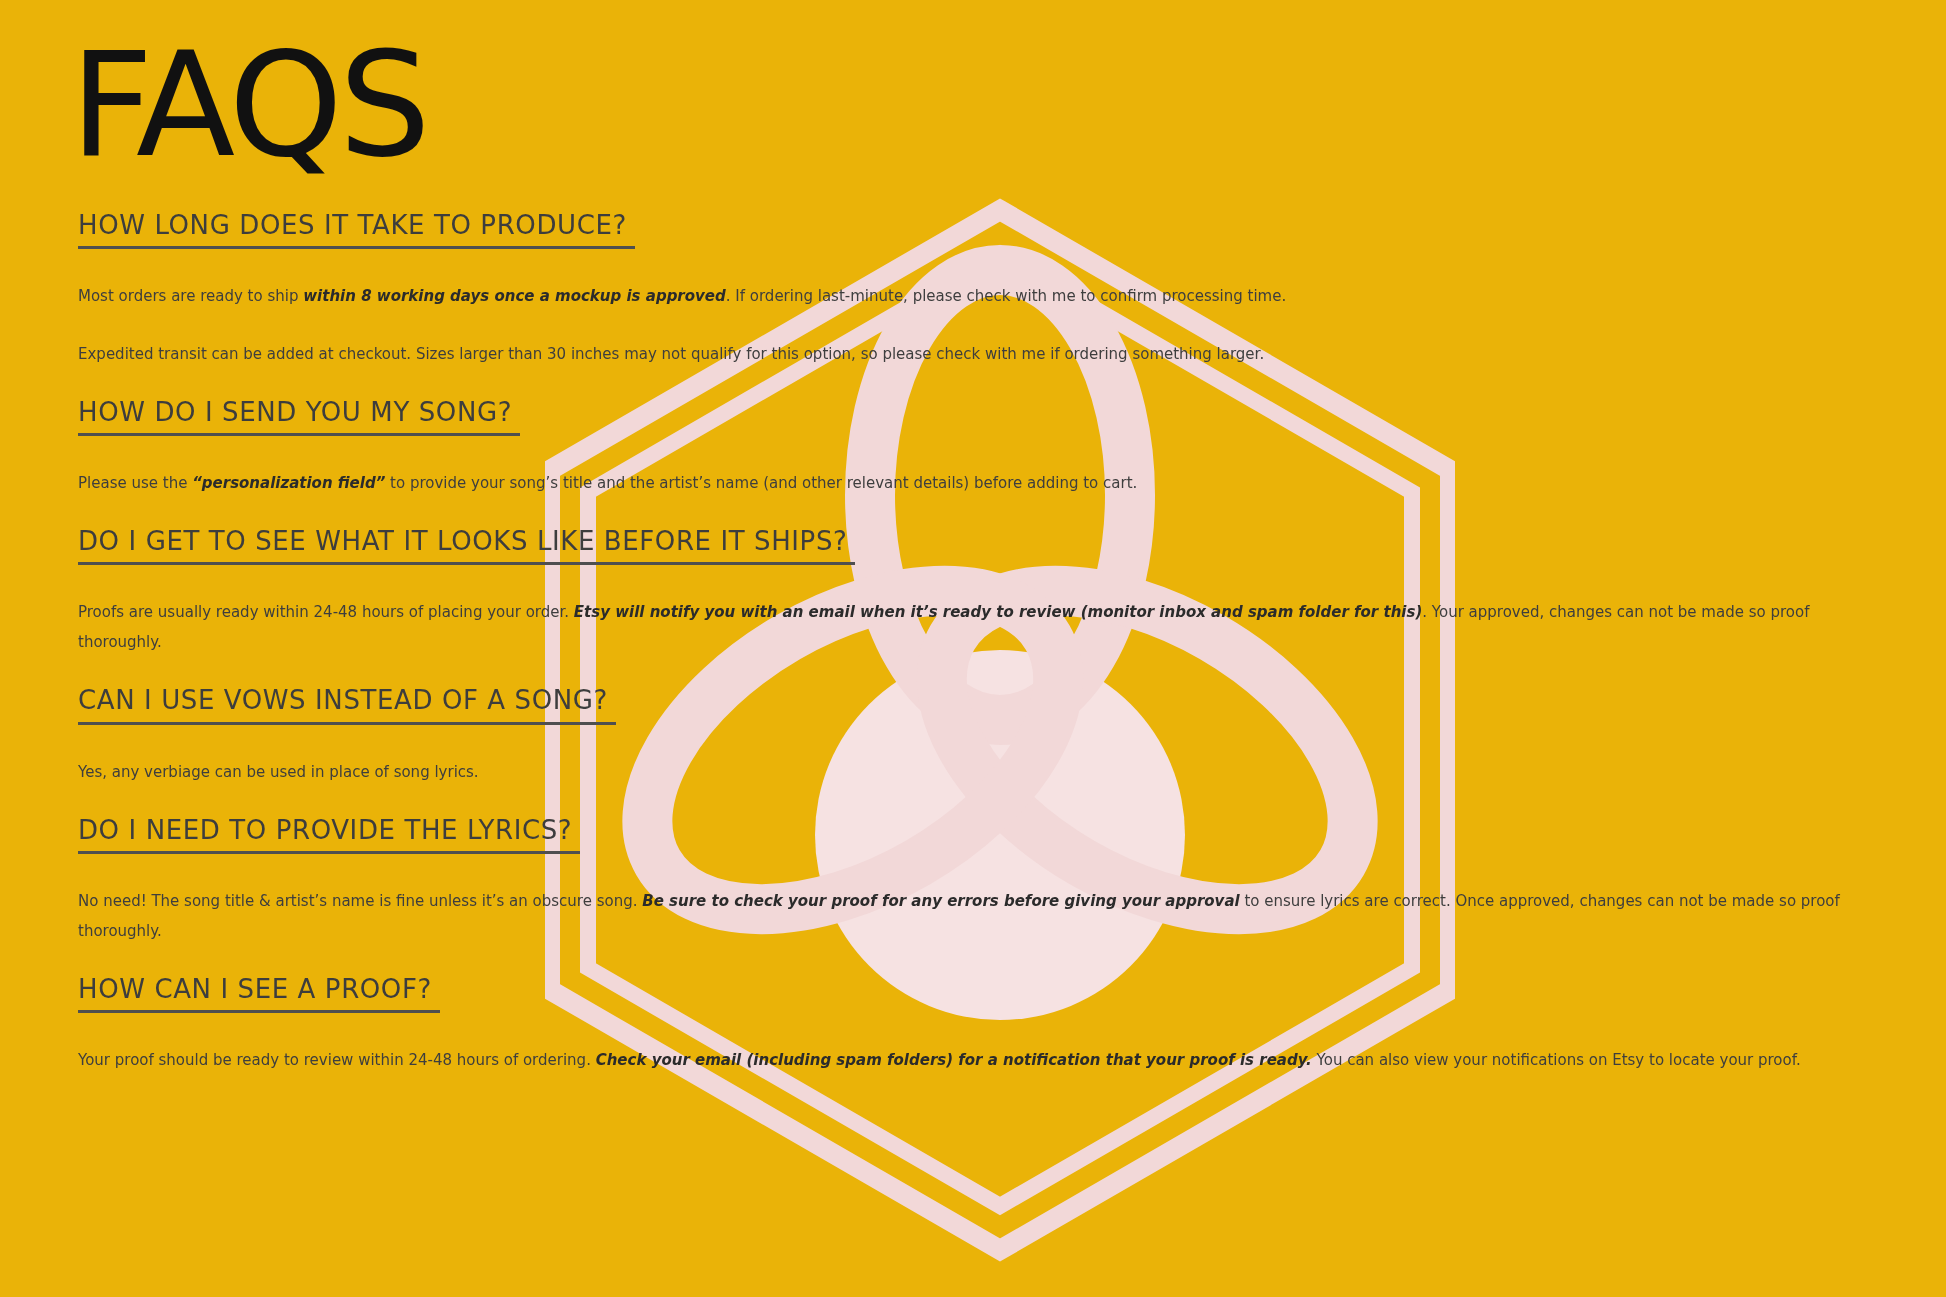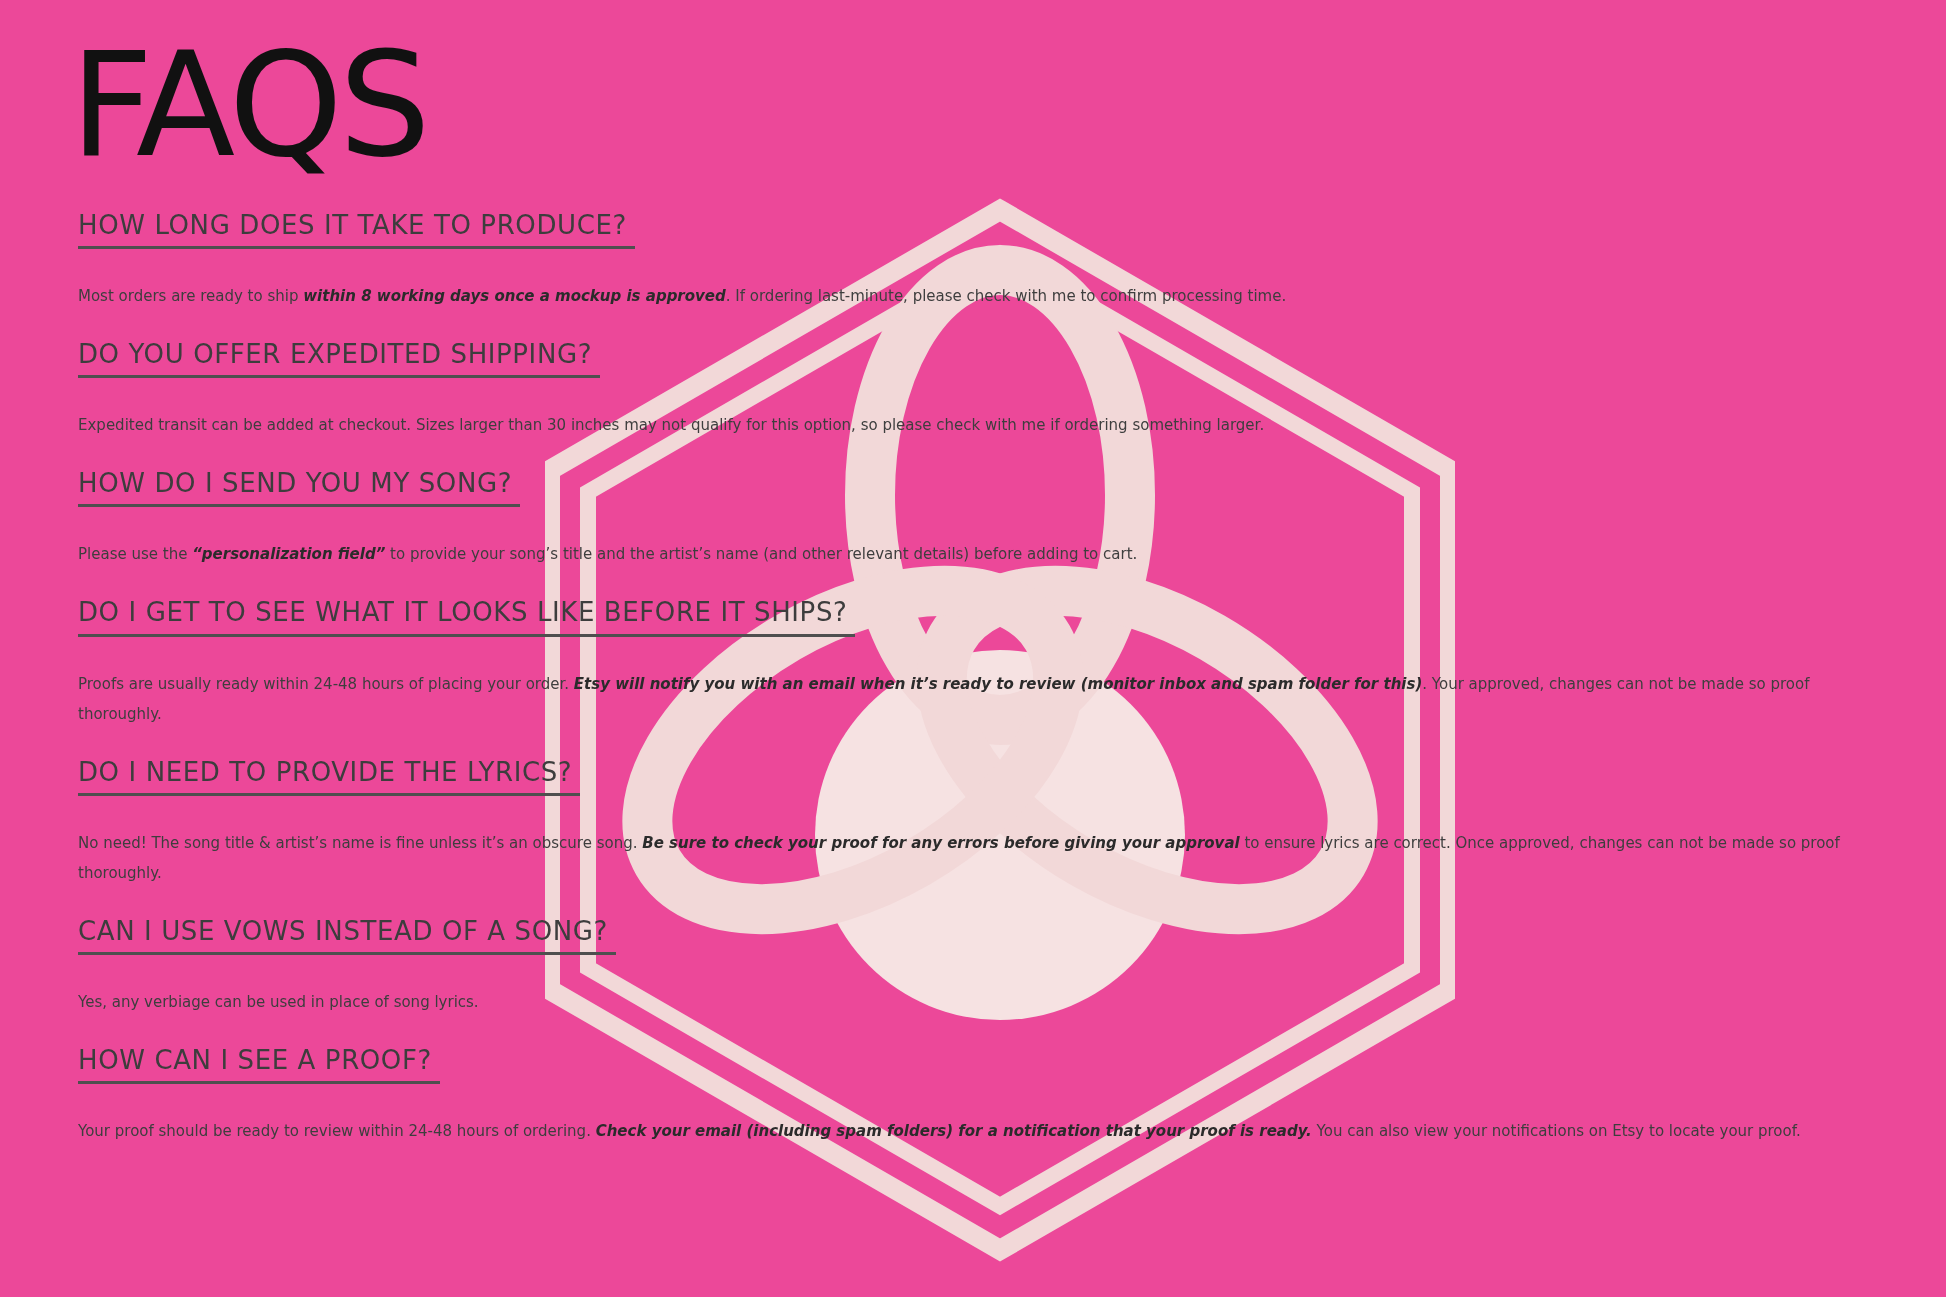--- a/index.html
+++ b/index.html
@@ -1,20 +1,20 @@
 <!DOCTYPE html>
 <html style="--text-title: #111111; --text-heading: #3d3d3d; --text-body: #3e3e3e; --text-bold: #2b2b2b; --underline: #4f4f4f; --watermark-line: #f2d8d8; --watermark-fill: #f6e2e2;"><head>
 <meta charset="utf-8">
 <style>
   html, body { margin: 0; padding: 0; background: #ffffff; }
   .page {
     position: relative;
     width: 1946px;
     height: 1297px;
-    background: #ec4899;
+    background: #eab308;
     overflow: hidden;
     font-family: "DejaVu Sans", "Liberation Sans", sans-serif;
   }
 
   
   .watermark {
     position: absolute;
     left: 545px;
     top: 195px;
     width: 910px;
@@ -90,42 +90,41 @@
 
   <div class="content">
     <h1 class="title">FAQS</h1>
     <div id="faq-list">
   <section class="faq">
     <h2 class="question"><span class="q-inner">HOW LONG DOES IT TAKE TO PRODUCE?</span></h2>
     <p class="answer"><span class="run">Most orders are ready to ship </span><strong class="run bold">within 8 working days once a mockup is approved</strong><span class="run">. If ordering last-minute, please check with me to confirm processing time.</span></p>
   </section>
 
   <section class="faq">
-    <h2 class="question"><span class="q-inner">DO YOU OFFER EXPEDITED SHIPPING?</span></h2>
     <p class="answer"><span class="run">Expedited transit can be added at checkout. Sizes larger than 30 inches may not qualify for this option, so please check with me if ordering something larger.</span></p>
   </section>
 
   <section class="faq">
     <h2 class="question"><span class="q-inner">HOW DO I SEND YOU MY SONG?</span></h2>
     <p class="answer"><span class="run">Please use the </span><strong class="run bold">“personalization field”</strong><span class="run"> to provide your song’s title and the artist’s name (and other relevant details) before adding to cart.</span></p>
   </section>
 
   <section class="faq">
     <h2 class="question"><span class="q-inner">DO I GET TO SEE WHAT IT LOOKS LIKE BEFORE IT SHIPS?</span></h2>
     <p class="answer"><span class="run">Proofs are usually ready within 24-48 hours of placing your order. </span><strong class="run bold">Etsy will notify you with an email when it’s ready to review (monitor inbox and spam folder for this)</strong><span class="run">. Your approved, changes can not be made so proof thoroughly.</span></p>
   </section>
 
   <section class="faq">
-    <h2 class="question"><span class="q-inner">DO I NEED TO PROVIDE THE LYRICS?</span></h2>
-    <p class="answer"><span class="run">No need! The song title &amp; artist’s name is fine unless it’s an obscure song. </span><strong class="run bold">Be sure to check your proof for any errors before giving your approval</strong><span class="run"> to ensure lyrics are correct. Once approved, changes can not be made so proof thoroughly.</span></p>
+    <h2 class="question"><span class="q-inner">CAN I USE VOWS INSTEAD OF A SONG?</span></h2>
+    <p class="answer"><span class="run">Yes, any verbiage can be used in place of song lyrics.</span></p>
   </section>
 
   <section class="faq">
-    <h2 class="question"><span class="q-inner">CAN I USE VOWS INSTEAD OF A SONG?</span></h2>
-    <p class="answer"><span class="run">Yes, any verbiage can be used in place of song lyrics.</span></p>
+    <h2 class="question"><span class="q-inner">DO I NEED TO PROVIDE THE LYRICS?</span></h2>
+    <p class="answer"><span class="run">No need! The song title &amp; artist’s name is fine unless it’s an obscure song. </span><strong class="run bold">Be sure to check your proof for any errors before giving your approval</strong><span class="run"> to ensure lyrics are correct. Once approved, changes can not be made so proof thoroughly.</span></p>
   </section>
 
   <section class="faq">
     <h2 class="question"><span class="q-inner">HOW CAN I SEE A PROOF?</span></h2>
     <p class="answer"><span class="run">Your proof should be ready to review within 24-48 hours of ordering. </span><strong class="run bold">Check your email (including spam folders) for a notification that your proof is ready.</strong><span class="run"> You can also view your notifications on Etsy to locate your proof.</span></p>
   </section>
 </div>
   </div>
 
 </div>

